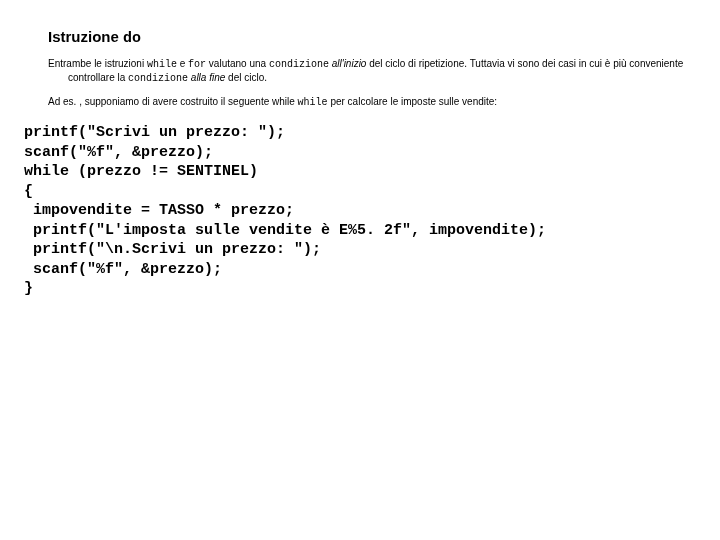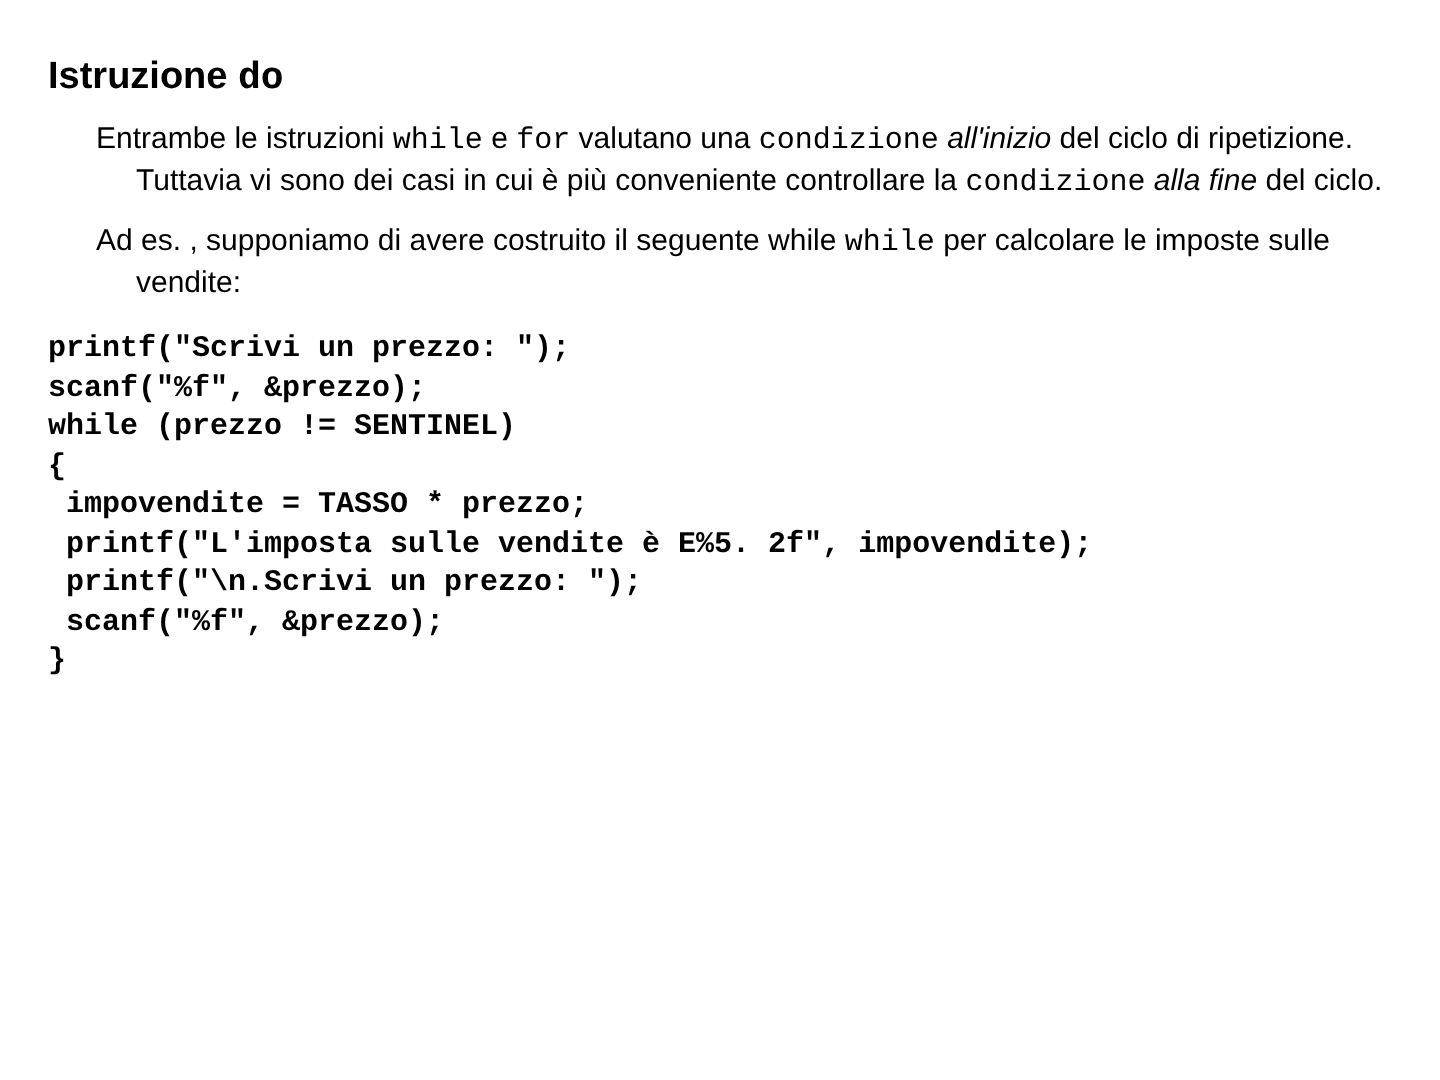--- a/index.html
+++ b/index.html
@@ -9,26 +9,27 @@
     height: 540px;
     background: #ffffff;
     font-family: Arial, Helvetica, sans-serif;
     color: #000000;
   }
   .slide {
     padding: 28px 24px 0 24px;
     box-sizing: border-box;
   }
   .title {
+    margin-left: 24px;
     font-weight: bold;
-    font-size: 19px;
+    font-size: 15px;
   }
   .para {
     margin: 10px 0 10px 24px;
-    font-size: 15px;
+    font-size: 10px;
     line-height: 1.3;
   }
   .para .hang {
     display: block;
     padding-left: 20px;
     text-indent: -20px;
   }
   .mono {
     font-family: "Courier New", Courier, monospace;
   }

